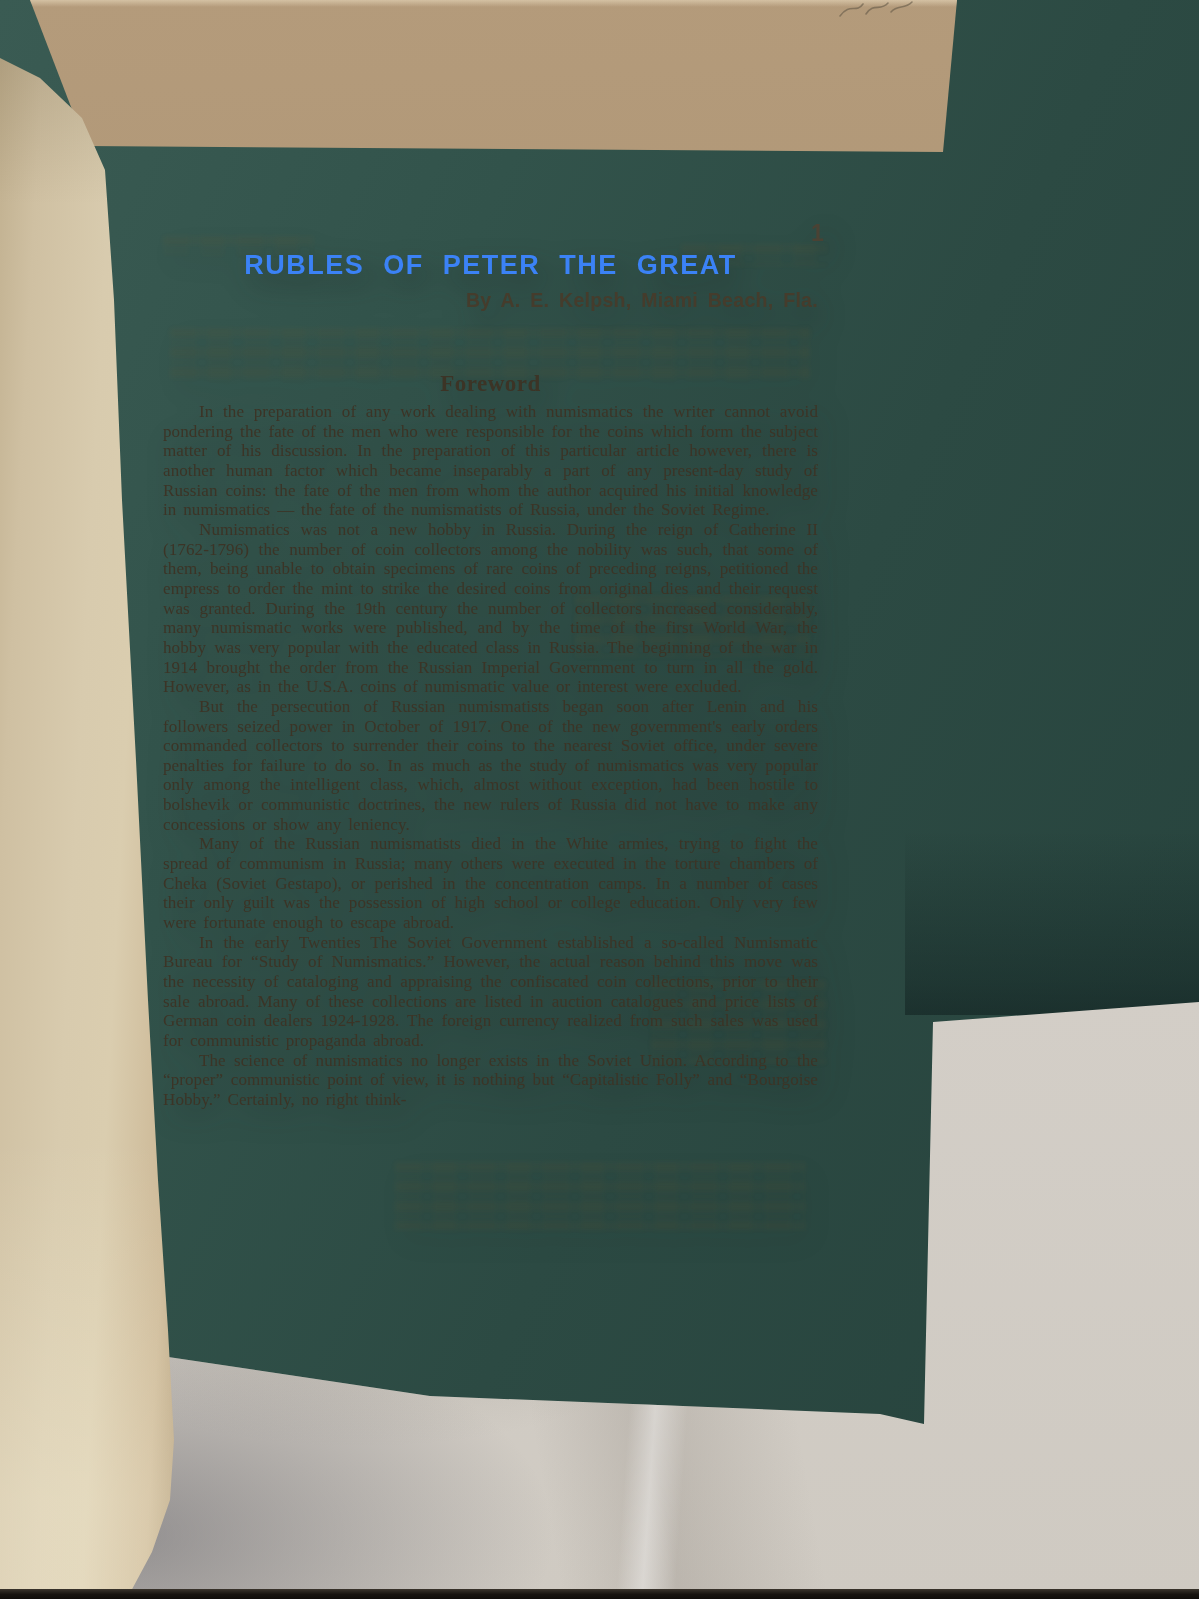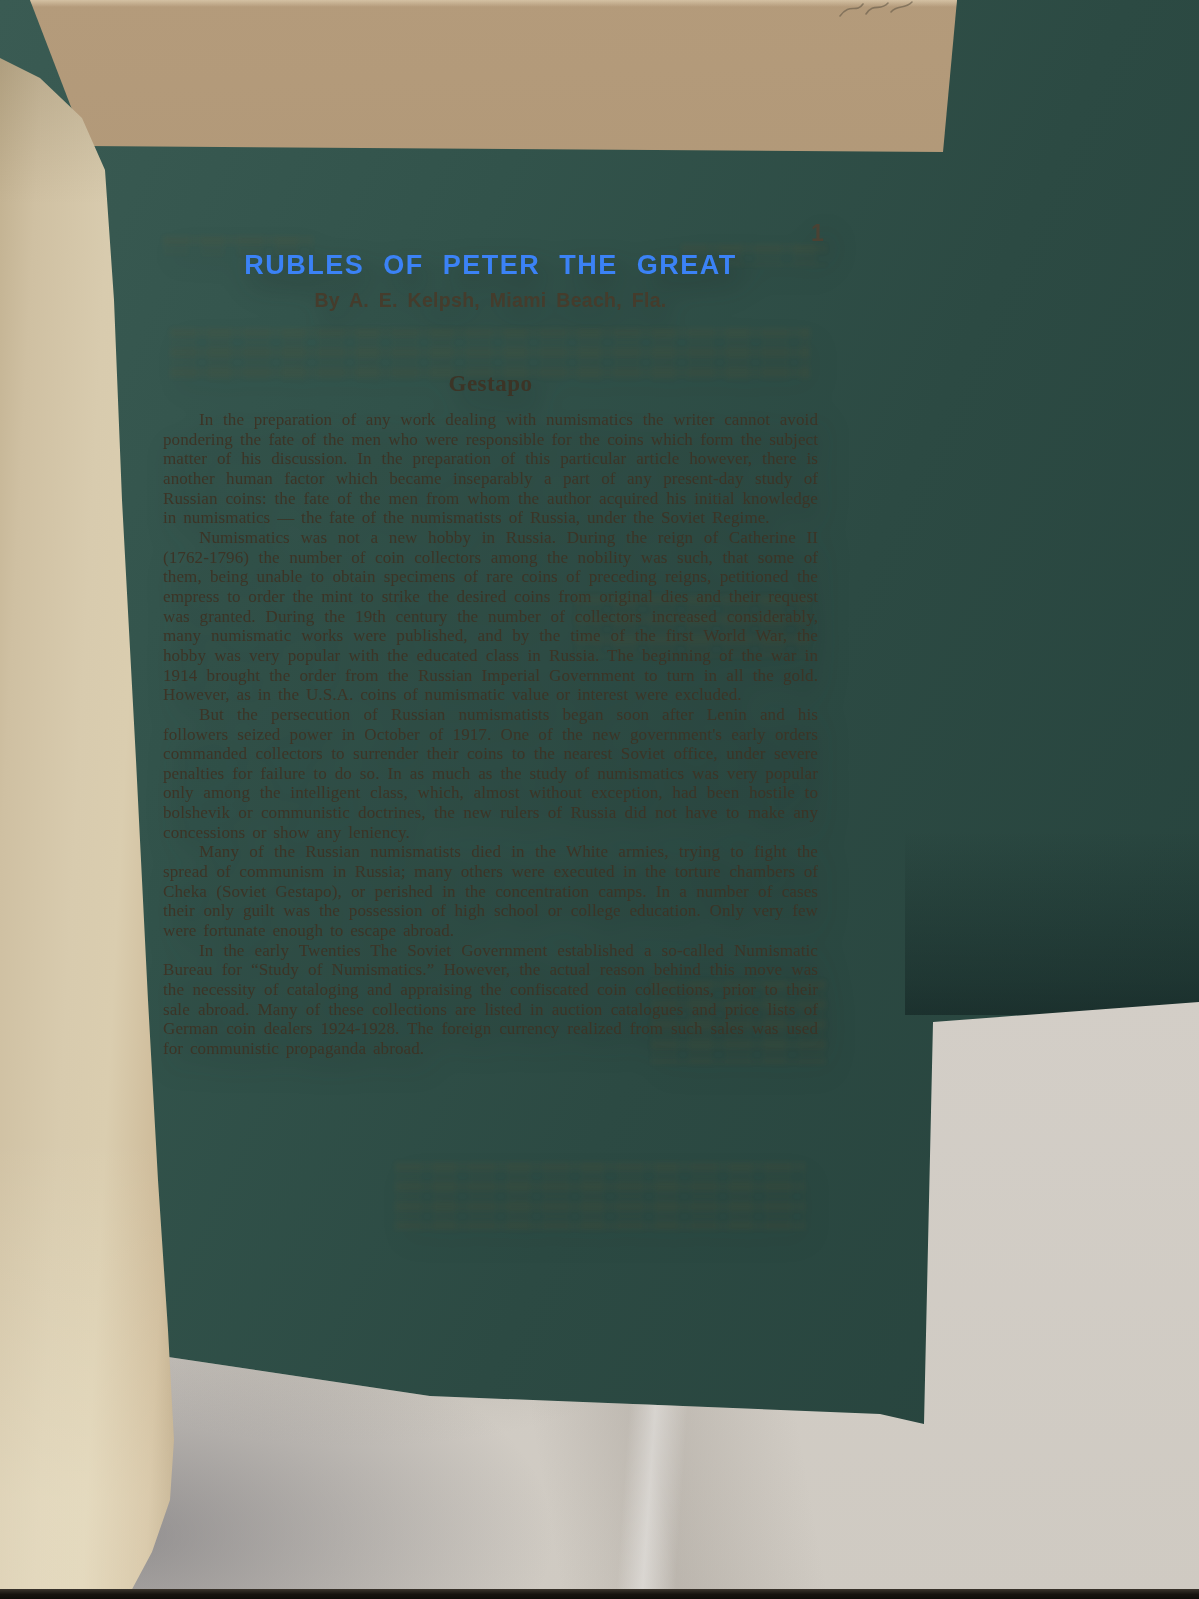--- a/index.html
+++ b/index.html
@@ -60,28 +60,28 @@
   #page-content{position:absolute;left:68px;top:0;width:655px;z-index:2;color:#3c3426;}
   #page-num{
     position:absolute;left:648px;top:80px;margin:0;
     font:bold 23px "Liberation Sans",sans-serif;color:#4a4234;
   }
   #article-title{
     position:absolute;left:0;top:110px;width:100%;margin:0;text-align:center;
     font:bold 27px "Liberation Sans",sans-serif;letter-spacing:1.5px;word-spacing:10px;color:#3b82f6;
   }
   #article-byline{
-    position:absolute;left:0;top:149px;width:100%;margin:0;text-align:center;
+    position:absolute;left:0;top:149px;width:100%;margin:0;text-align:right;
     font:bold 19.5px "Liberation Sans",sans-serif;letter-spacing:.3px;word-spacing:4px;color:#453c2c;
   }
   #foreword-heading{
     position:absolute;left:0;top:231px;width:100%;margin:0;text-align:center;
     font:bold 23px "Liberation Serif",serif;letter-spacing:.5px;color:#3c3426;
   }
-  #body-text{position:absolute;left:0;top:270px;width:655px;}
+  #body-text{position:absolute;left:0;top:262px;width:655px;}
   #body-text p{
     margin:0;text-indent:36px;text-align:justify;
     font-size:17px;line-height:19.65px;word-spacing:2.5px;letter-spacing:.1px;
   }
   
   #curl{
     position:absolute;left:-6px;top:48px;width:190px;height:1560px;z-index:5;
     clip-path:polygon(6px 10px,46px 30px,88px 70px,111px 122px,120px 252px,128px 452px,142px 712px,154px 952px,164px 1132px,174px 1282px,180px 1392px,176px 1452px,158px 1504px,128px 1560px,0px 1560px,0px 10px);
     background:
       linear-gradient(180deg, rgba(96,78,50,.20) 0%, rgba(96,78,50,0) 10%, rgba(255,250,234,0) 70%, rgba(255,250,230,.28) 93%),
@@ -116,28 +116,29 @@
     <div class="smudge" style="left:586px;top:104px;width:146px;height:22px;"></div>
     <div class="smudge" style="left:75px;top:188px;width:640px;height:52px;"></div>
     <div class="smudge" style="left:480px;top:455px;width:235px;height:62px;"></div>
     <div class="smudge" style="left:556px;top:840px;width:175px;height:84px;"></div>
     <div class="smudge" style="left:300px;top:1022px;width:410px;height:68px;"></div>
 
     <div id="page-content">
       <p id="page-num">1</p>
       <h1 id="article-title">RUBLES OF PETER THE GREAT</h1>
       <p id="article-byline">By A. E. Kelpsh, Miami Beach, Fla.</p>
-      <h2 id="foreword-heading">Gestapo</h2>
+      <h2 id="foreword-heading">Foreword</h2>
 
       <div id="body-text">
         <p>In the preparation of any work dealing with numismatics the writer cannot avoid pondering the fate of the men who were responsible for the coins which form the subject matter of his discussion. In the preparation of this particular article however, there is another human factor which became inseparably a part of any present-day study of Russian coins: the fate of the men from whom the author acquired his initial knowledge in numismatics — the fate of the numismatists of Russia, under the Soviet Regime.</p>
         <p>Numismatics was not a new hobby in Russia. During the reign of Catherine II (1762-1796) the number of coin collectors among the nobility was such, that some of them, being unable to obtain specimens of rare coins of preceding reigns, petitioned the empress to order the mint to strike the desired coins from original dies and their request was granted. During the 19th century the number of collectors increased considerably, many numismatic works were published, and by the time of the first World War, the hobby was very popular with the educated class in Russia. The beginning of the war in 1914 brought the order from the Russian Imperial Government to turn in all the gold. However, as in the U.S.A. coins of numismatic value or interest were excluded.</p>
         <p>But the persecution of Russian numismatists began soon after Lenin and his followers seized power in October of 1917. One of the new government's early orders commanded collectors to surrender their coins to the nearest Soviet office, under severe penalties for failure to do so. In as much as the study of numismatics was very popular only among the intelligent class, which, almost without exception, had been hostile to bolshevik or communistic doctrines, the new rulers of Russia did not have to make any concessions or show any leniency.</p>
         <p>Many of the Russian numismatists died in the White armies, trying to fight the spread of communism in Russia; many others were executed in the torture chambers of Cheka (Soviet Gestapo), or perished in the concentration camps. In a number of cases their only guilt was the possession of high school or college education. Only very few were fortunate enough to escape abroad.</p>
         <p>In the early Twenties The Soviet Government established a so-called Numismatic Bureau for “Study of Numismatics.” However, the actual reason behind this move was the necessity of cataloging and appraising the confiscated coin collections, prior to their sale abroad. Many of these collections are listed in auction catalogues and price lists of German coin dealers 1924-1928. The foreign currency realized from such sales was used for communistic propaganda abroad.</p>
+        <p>The science of numismatics no longer exists in the Soviet Union. According to the “proper” communistic point of view, it is nothing but “Capitalistic Folly” and “Bourgoise Hobby.” Certainly, no right think-</p>
       </div>
     </div>
   </div>
 
   <div id="curl"></div>
 
   <div id="bottom-strip"></div>
 
 </div>
 

